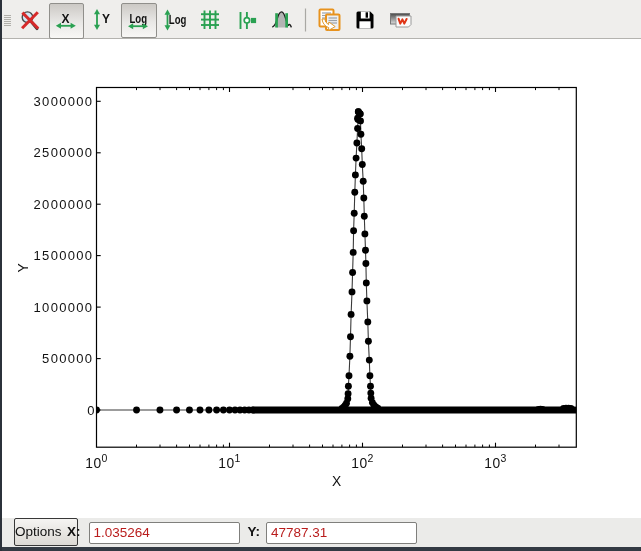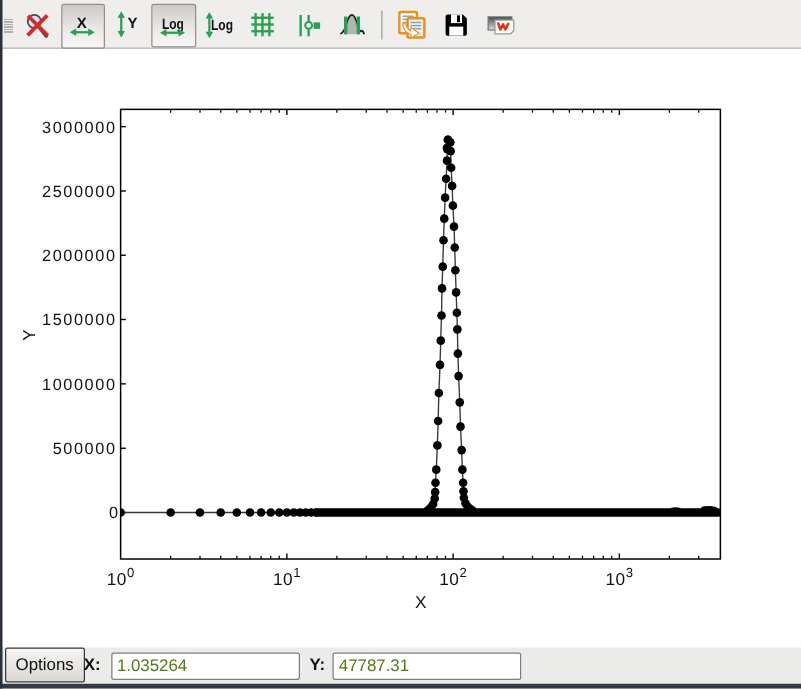--- a/index.html
+++ b/index.html
@@ -9,26 +9,26 @@
  background:linear-gradient(#ccc9c5,#e9e8e6 55%,#f8f7f5);}
 #chart{position:absolute;left:0;top:0;}
 .al{font:13px "Liberation Sans",sans-serif;fill:#111;letter-spacing:1.3px;}
 .ti{font:13.8px "Liberation Sans",sans-serif;fill:#111;}
 .xl{font:13.8px "Liberation Sans",sans-serif;fill:#111;letter-spacing:0.4px;}
 .sup{font-size:10.5px;letter-spacing:0.3px;}
 .bt{font:bold 12px "Liberation Sans",sans-serif;fill:#111;}
 #bbar{position:absolute;left:0;top:518px;width:641px;height:29px;background:#ebebe9;}
 #bstrip{position:absolute;left:0;top:546.5px;width:641px;height:4.5px;background:#333a43;}
 #lborder{position:absolute;left:0;top:0;width:1.5px;height:551px;background:#2b313a;}
-#optbtn{position:absolute;left:4px;top:517.5px;width:63.5px;height:28.5px;box-sizing:border-box;
+#optbtn{position:absolute;left:14px;top:517.5px;width:63.5px;height:28.5px;box-sizing:border-box;
  border:1.2px solid #383838;border-radius:2px;background:linear-gradient(#f5f4f2,#dcd9d4);
- font-size:13.5px;color:#111;text-align:center;line-height:25.5px;}
+ font-size:13.5px;color:#111;text-align:left;line-height:25.5px;}
 .blab{position:absolute;top:524px;font-size:13.5px;font-weight:bold;color:#111;}
 .binput{position:absolute;top:522px;width:151px;height:22px;box-sizing:border-box;
- border:1px solid #7f7f7c;border-radius:2px;background:#fff;font-size:13.5px;color:#4d7c0f;
+ border:1px solid #7f7f7c;border-radius:2px;background:#fff;font-size:13.5px;color:#b91c1c;
  padding:0 0 0 4px;line-height:20px;}
 </style></head>
 <body>
 <div id="win">
   <svg id="chart" width="641" height="551" viewBox="0 0 641 551">
 <clipPath id="pc">
         <rect x="96.5" y="87.5" width="479.79999999999995" height="359.7"></rect>
       </clipPath>
 <rect x="96.5" y="87.5" width="479.79999999999995" height="359.7" fill="none" stroke="#000" stroke-width="1.2"></rect>
 <line x1="229.5" y1="87.5" x2="229.5" y2="92.0" stroke="#000" stroke-width="1.1"></line>

